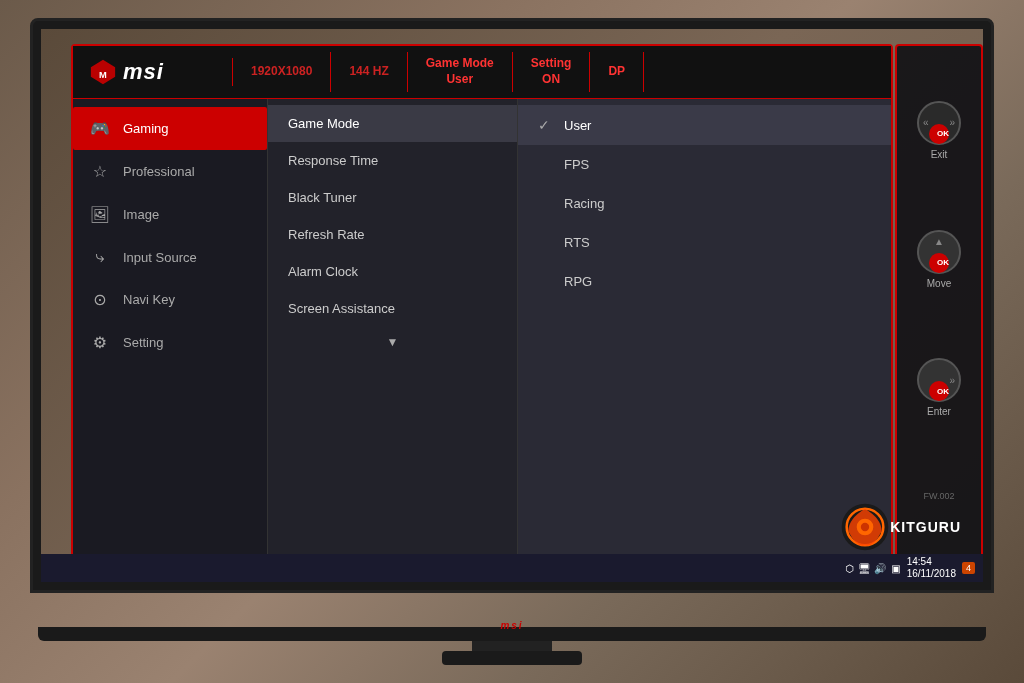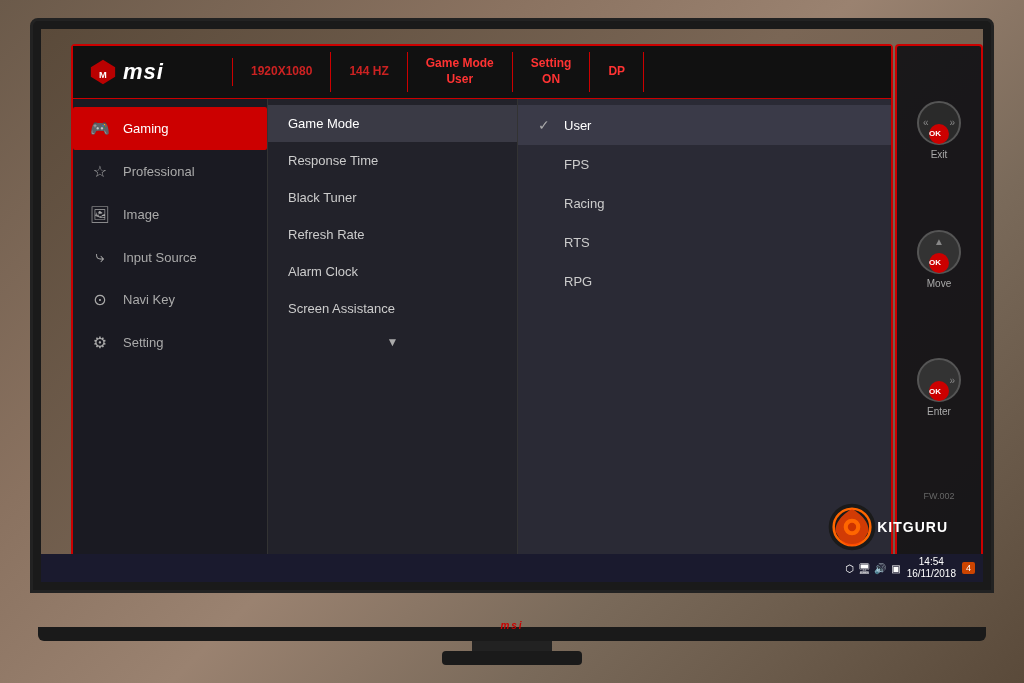--- a/index.html
+++ b/index.html
@@ -284,21 +284,21 @@
       background: #2a2a2a;
     }
 
     .nav-circle .ok-center {
       width: 20px;
       height: 20px;
       border-radius: 50%;
       background: #cc0000;
       display: flex;
       align-items: center;
-      justify-content: flex-start;
+      justify-content: flex-end;
       color: white;
       font-size: 8px;
       font-weight: bold;
       z-index: 2;
       margin-top: 22px;
     }
 
     .nav-arrow {
       position: absolute;
       color: #888;
@@ -329,37 +329,37 @@
       display: flex;
       align-items: center;
       justify-content: flex-end;
       padding: 0 8px;
       gap: 6px;
     }
 
     .taskbar-time {
       color: white;
       font-size: 10px;
-      text-align: center;
+      text-align: left;
       line-height: 1.2;
     }
 
     .taskbar-icons {
       display: flex;
       align-items: center;
       gap: 4px;
       color: white;
       font-size: 10px;
     }
 
     
     .kitguru {
       position: absolute;
       bottom: 30px;
-      right: 35px;
+      right: 22px;
       display: flex;
       align-items: center;
     }
 
     .kitguru-logo {
       width: 50px;
       height: 50px;
     }
 
     .kitguru-text {

